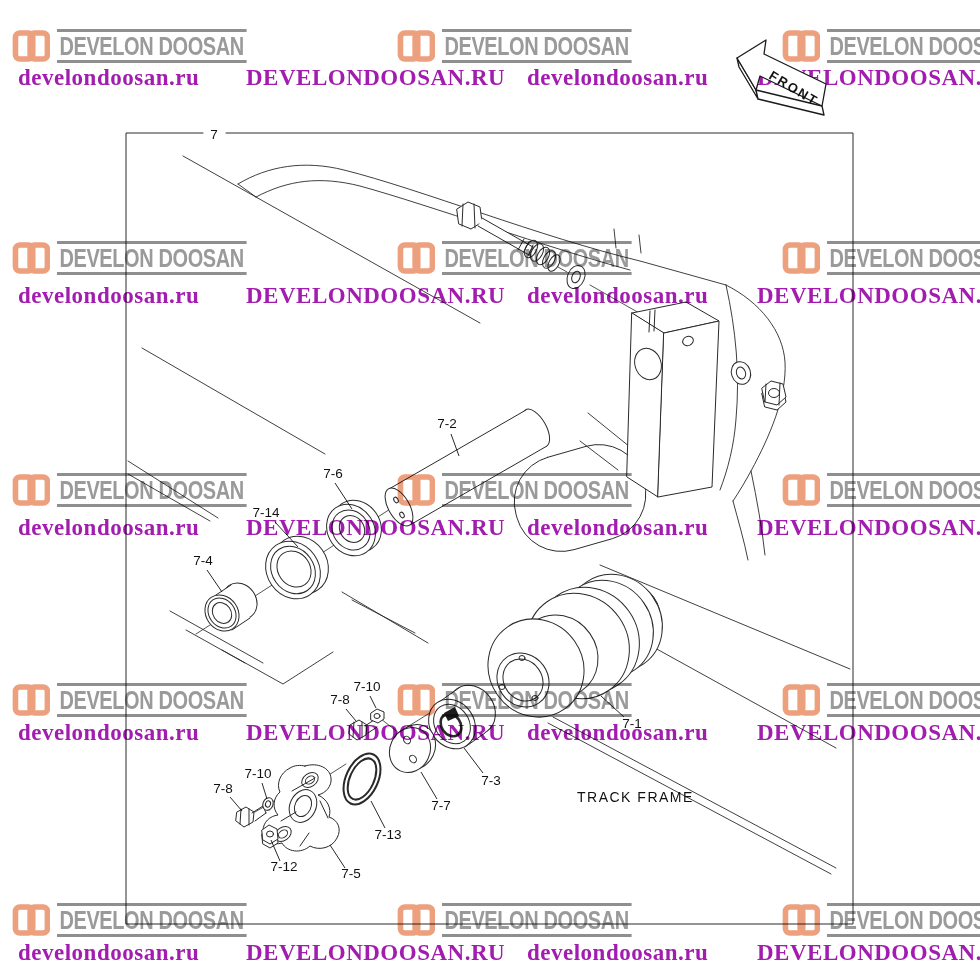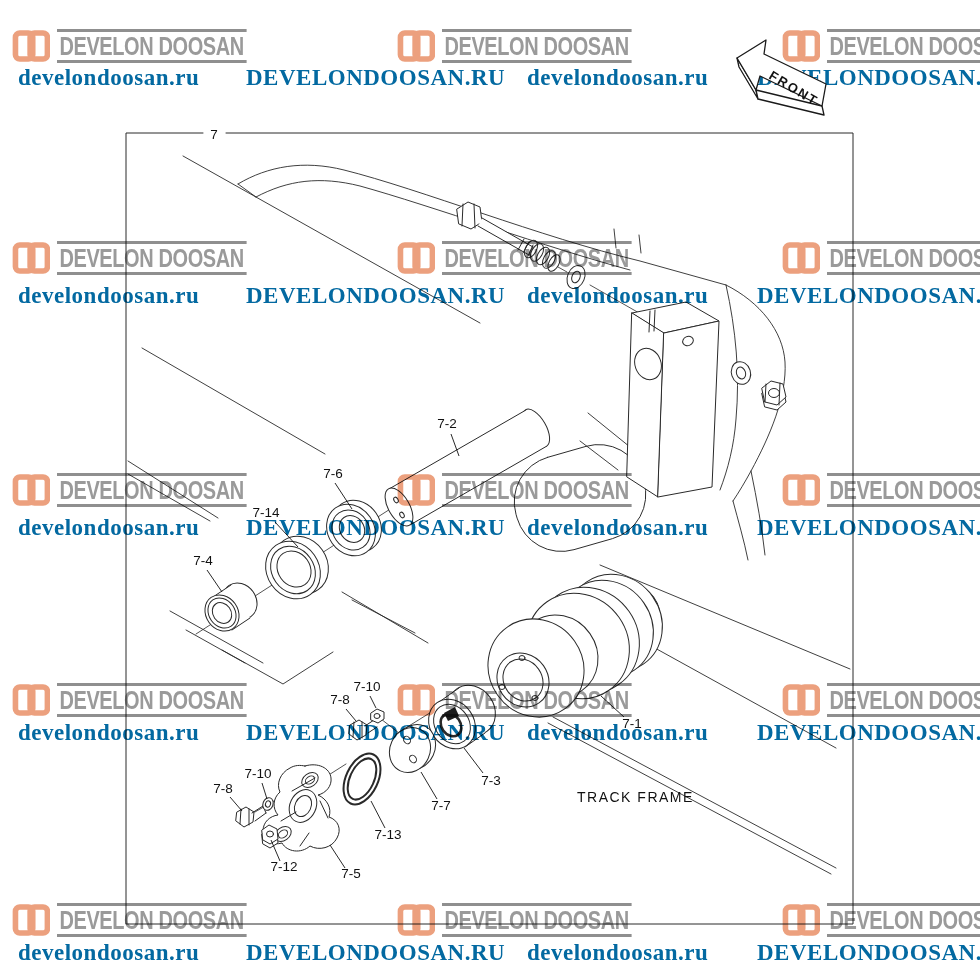--- a/index.html
+++ b/index.html
@@ -7,21 +7,21 @@
          font-family:"Liberation Sans",sans-serif;}
   
   .wm-layer{position:absolute;left:0;top:4px;width:868px;height:980px;z-index:2;
             mix-blend-mode:multiply;pointer-events:none;}
   .wm-logo{position:absolute;display:flex;align-items:center;gap:7px;height:40px;}
   .wm-logo .wm-icon{width:38px;height:38px;flex:0 0 auto;}
   .wm-logo .wm-text{border-top:3px solid #8F8F8F;border-bottom:3px solid #8F8F8F;
       padding:2px 3px 1px 3px;color:#9A9A9A;font-weight:700;font-size:25px;line-height:1;
       letter-spacing:-.5px;white-space:nowrap;transform:scaleX(.8);transform-origin:left center;}
   .wm-url{position:absolute;font-family:"Liberation Serif",serif;font-weight:700;
-      font-size:23px;line-height:1;color:#0369a1;letter-spacing:.5px;white-space:nowrap;}
+      font-size:23px;line-height:1;color:#a21caf;letter-spacing:.5px;white-space:nowrap;}
   
   .diagram-svg{position:absolute;left:0;top:0;z-index:1;}
   .front-arrow-svg{position:absolute;left:722px;top:26px;z-index:3;}
   text.part-label{font-family:"Liberation Sans",sans-serif;font-size:13.5px;fill:#111;}
   text.note-label{font-family:"Liberation Sans",sans-serif;font-size:14px;fill:#111;letter-spacing:1.5px;}
 </style>
 </head>
 <body>
 
 <div class="stage">

